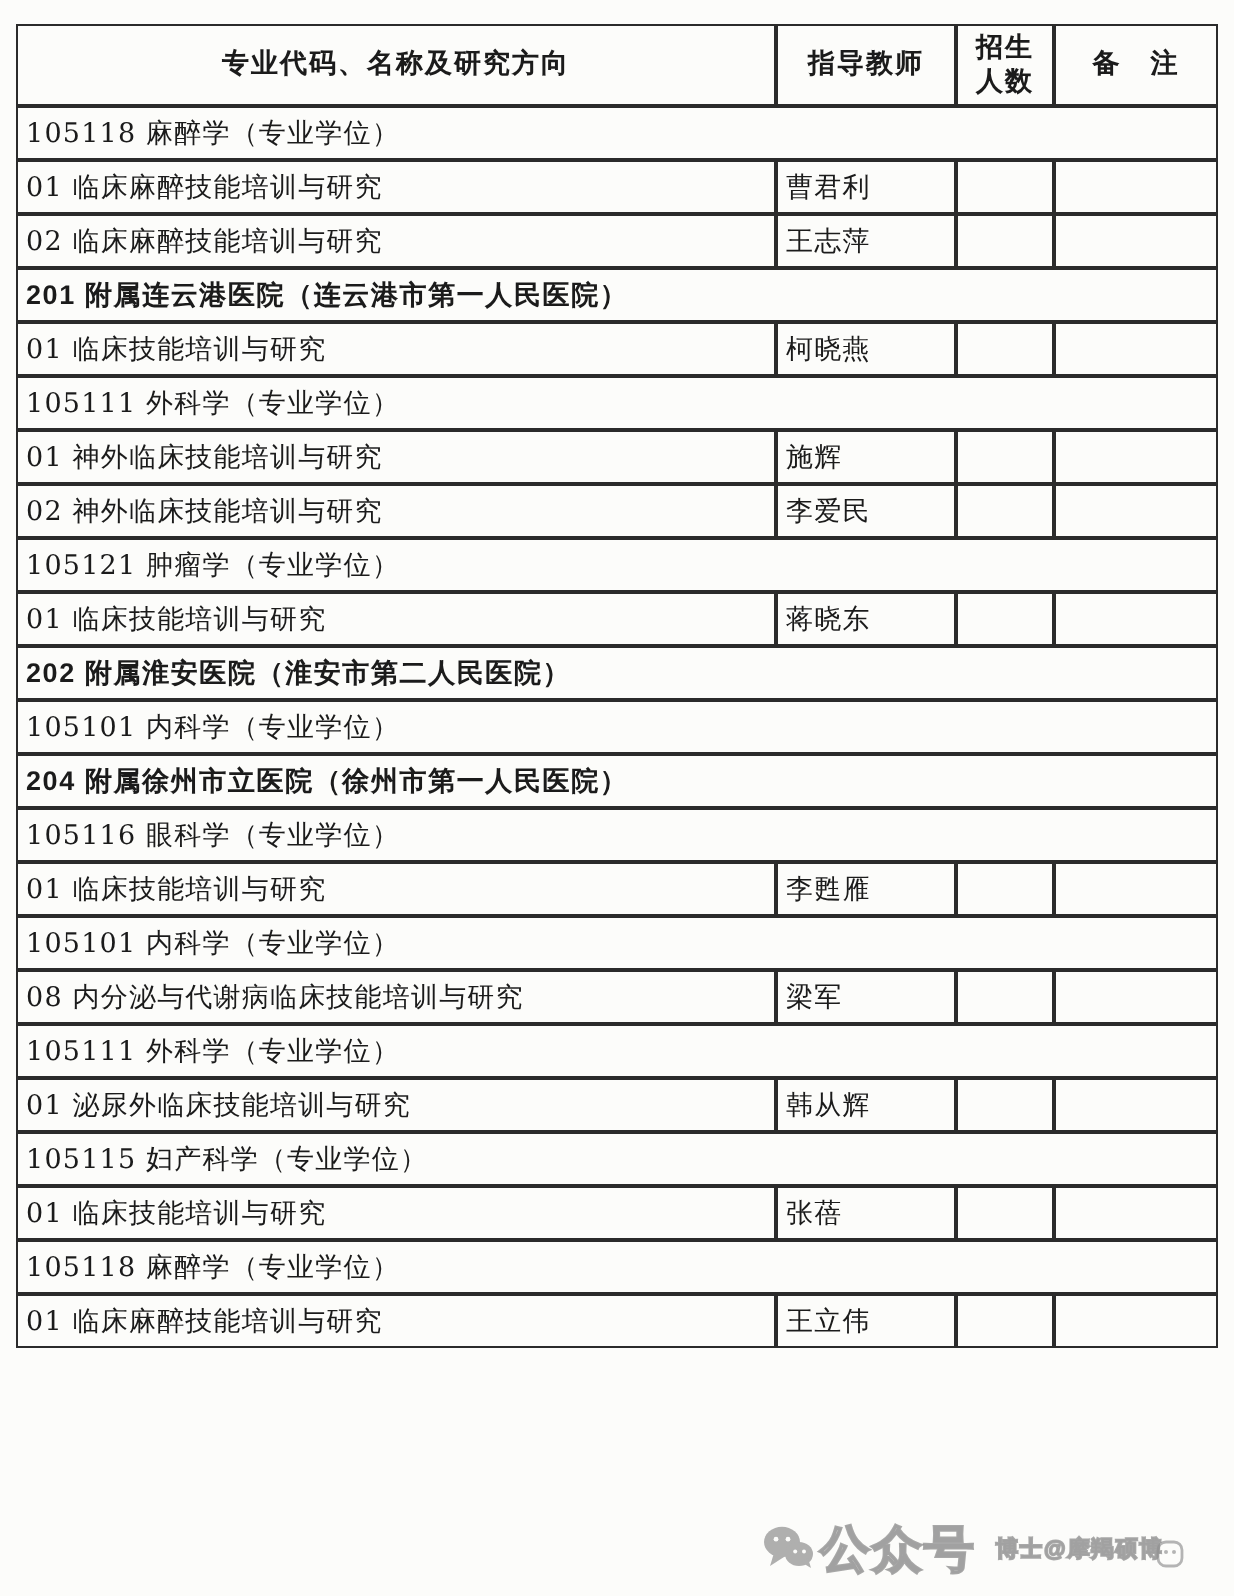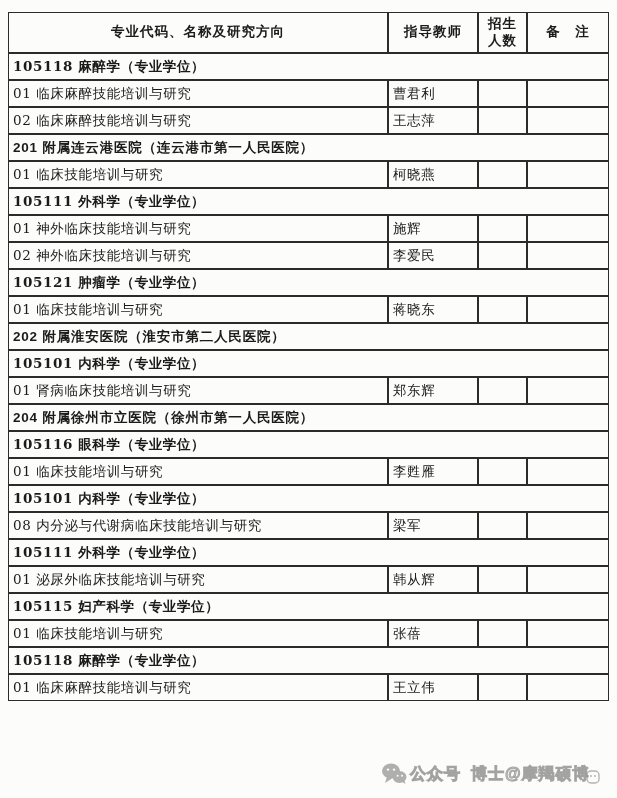--- a/index.html
+++ b/index.html
@@ -29,48 +29,48 @@
     height:41px;
     font-family:"Liberation Sans", sans-serif;
     font-weight:700;
     font-size:13.5px;
     text-align:center;
     vertical-align:middle;
     letter-spacing:1px;
     line-height:1.25;
   }
   td{height:27px;font-size:13.5px;vertical-align:middle;letter-spacing:0.6px;}
-  td.major{padding-left:9px;font-weight:700;}
+  td.major{padding-left:9px;font-weight:400;}
   td.hospital{
     padding-left:9px;
     font-family:"Liberation Sans", sans-serif;
     font-weight:700;
     letter-spacing:0.8px;
   }
   td.dir{padding-left:29px;}
   td.teacher{text-align:left;}
   .wm{
     position:absolute;
     left:381px;top:756px;
     width:232px;height:36px;
     display:flex;align-items:center;
     pointer-events:none;
     z-index:5;
     color:#9a9a9a;
   }
   .wm-text{
     font-family:"Liberation Sans", sans-serif;
     font-weight:700;
-    font-size:16px;
+    font-size:25px;
     letter-spacing:1px;
     color:rgba(150,150,150,0.28);
     -webkit-text-stroke:1px rgba(140,140,140,0.75);
     white-space:nowrap;
   }
-  .wm-right{font-size:16px;margin-left:10px;}
+  .wm-right{font-size:11px;margin-left:10px;}
   .wm-icon{flex:0 0 auto;margin-right:3px;opacity:0.7;}
   .wm-mini{flex:0 0 auto;margin:6px 1px 0 -4px;opacity:0.65;}
 </style>
 </head>
 <body>
 
 <div class="page">
 
   <table class="grid">
     <colgroup>
@@ -137,26 +137,20 @@
           <td class="dir">01  临床技能培训与研究</td>
           <td class="teacher">蒋晓东</td>
           <td class="enroll"></td>
           <td class="note"></td>
         </tr>
         <tr>
           <td class="hospital" colspan="4">202  附属淮安医院（淮安市第二人民医院）</td>
         </tr>
         <tr>
           <td class="major" colspan="4">105101  内科学（专业学位）</td>
-        </tr>
-        <tr>
-          <td class="dir">01  肾病临床技能培训与研究</td>
-          <td class="teacher">郑东辉</td>
-          <td class="enroll"></td>
-          <td class="note"></td>
         </tr>
         <tr>
           <td class="hospital" colspan="4">204  附属徐州市立医院（徐州市第一人民医院）</td>
         </tr>
         <tr>
           <td class="major" colspan="4">105116  眼科学（专业学位）</td>
         </tr>
         <tr>
           <td class="dir">01  临床技能培训与研究</td>
           <td class="teacher">李甦雁</td>

